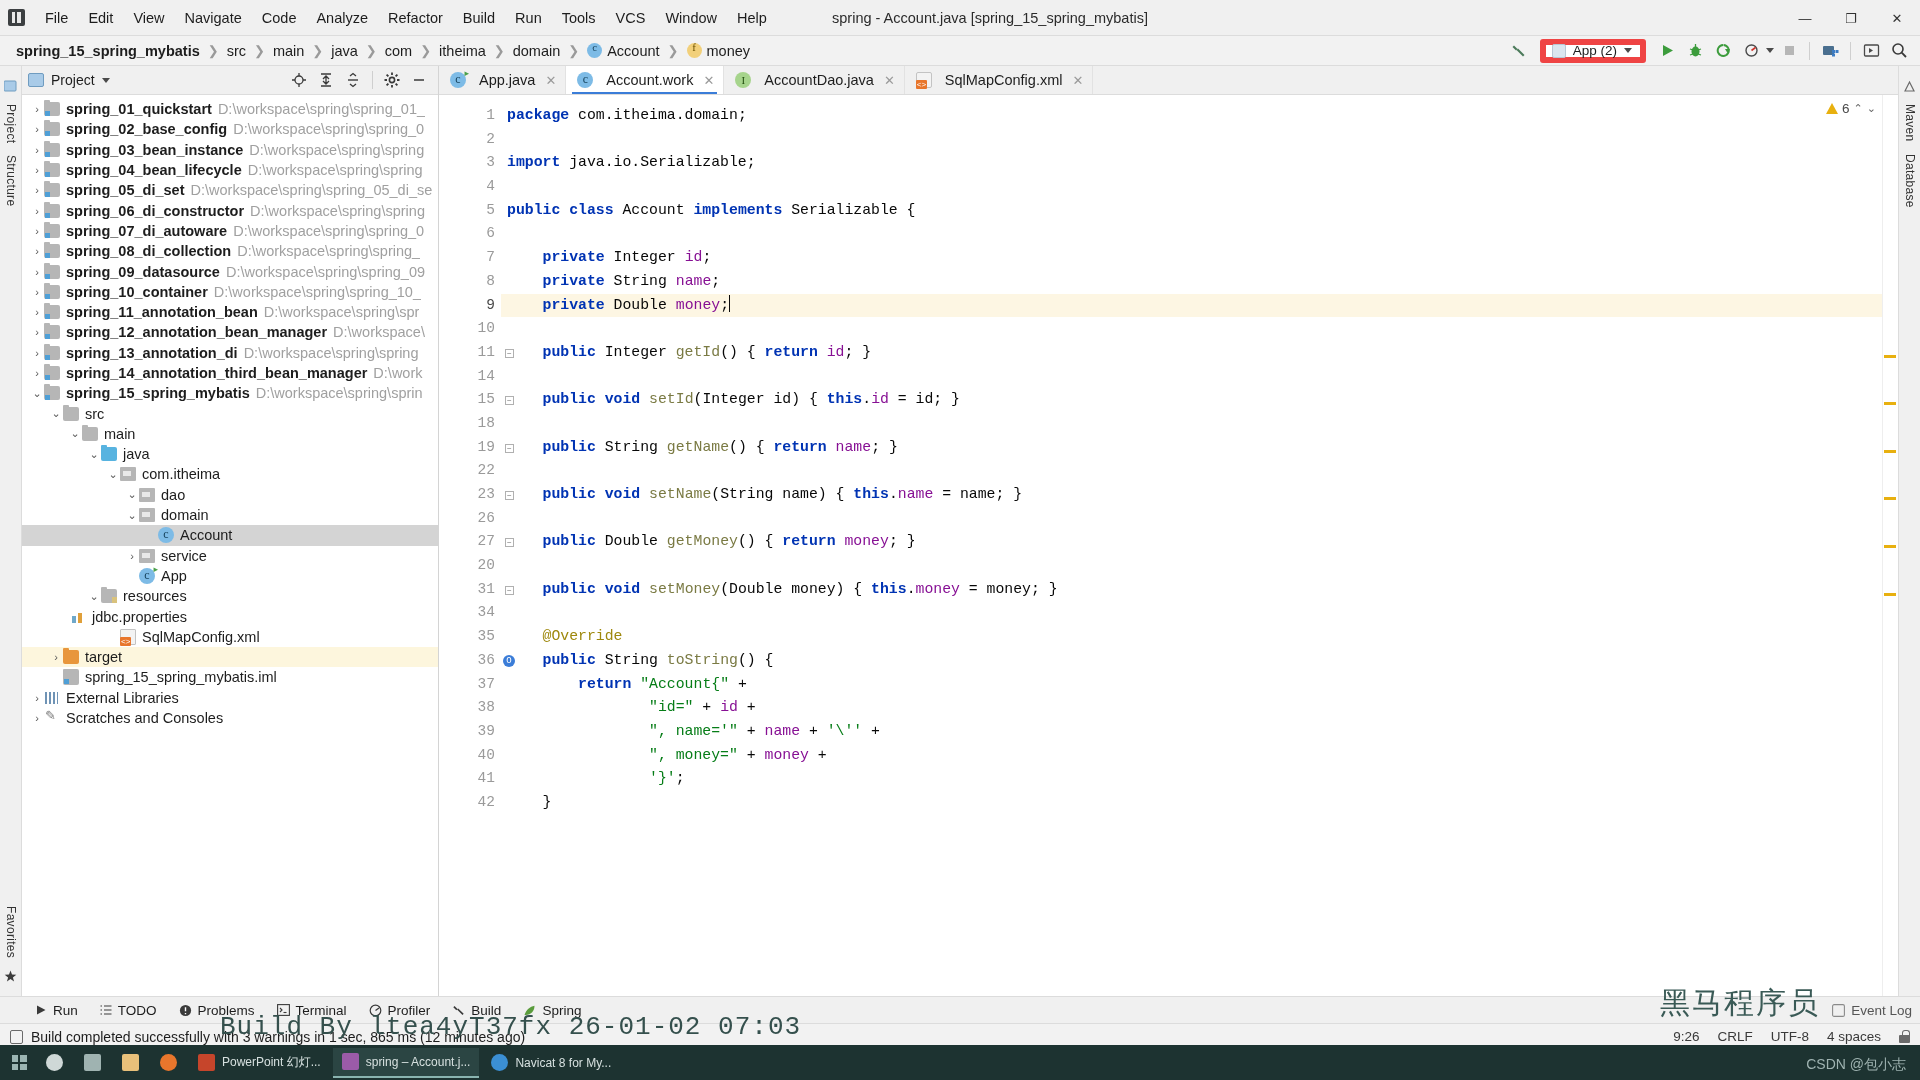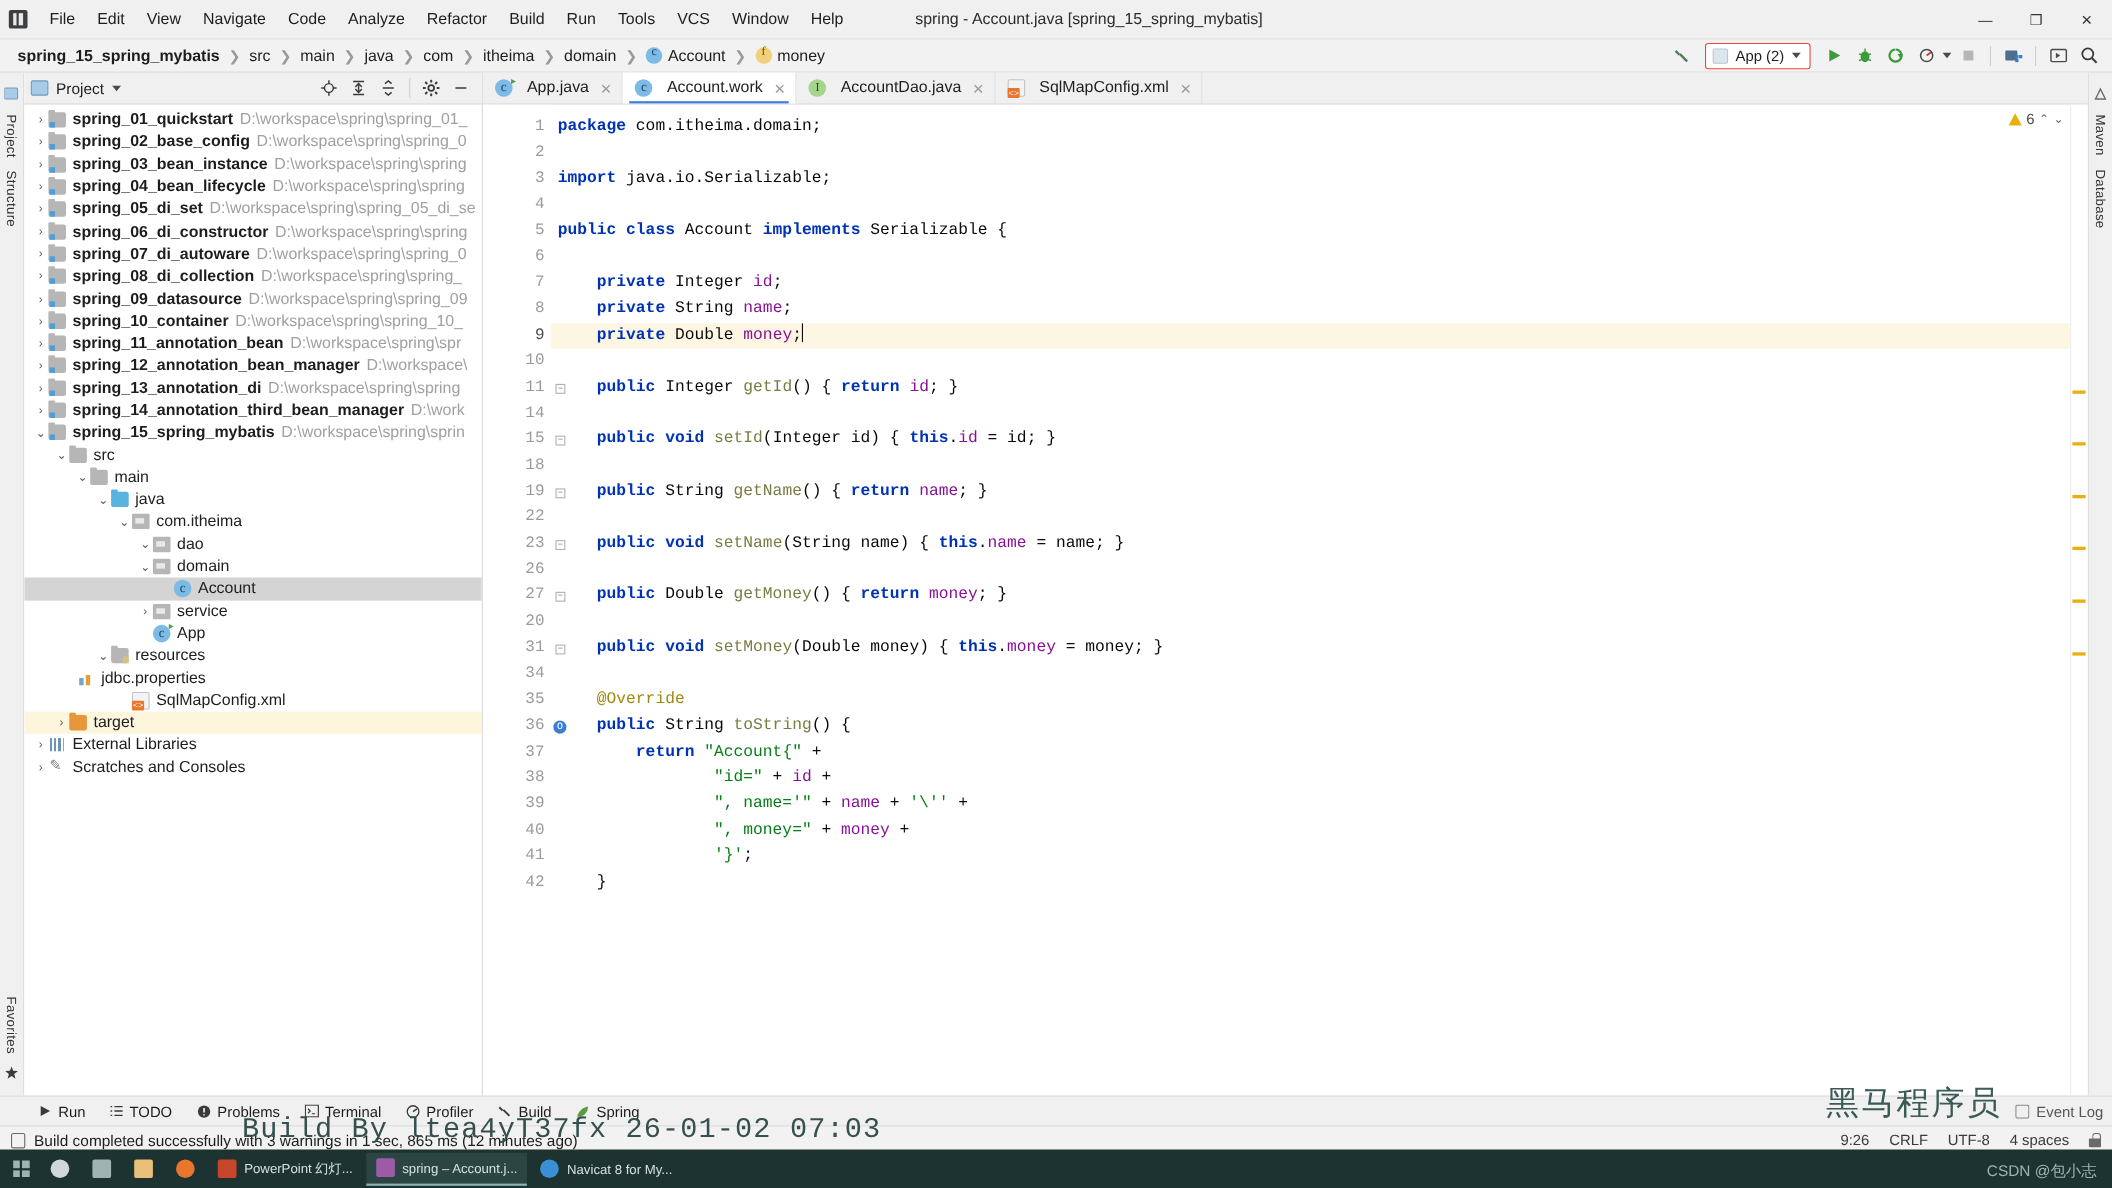--- a/index.html
+++ b/index.html
@@ -69,21 +69,21 @@
     text-align: center; font-size: 11px; color: #6b5000; font-family: "Liberation Serif", serif;
   }
 
   .nav-right { position: absolute; right: 8px; display: flex; align-items: center; gap: 2px; }
   .tbtn {
     width: 26px; height: 24px; display: flex; align-items: center; justify-content: center;
     border-radius: 3px;
   }
   .runcfg {
     display: flex; align-items: center; gap: 7px; height: 24px;
-    background: #fff; border: 1px solid #ef4444; border-radius: 3px; padding: 0 8px 0 6px;
+    background: #fff; border: 6px solid #ef4444; border-radius: 3px; padding: 0 8px 0 6px;
     margin: 0 6px; font-size: 13.5px; color: #1d1d1d;
   }
   .runcfg-ico {
     width: 14px; height: 14px; background: #dbe6ef; border: 1px solid #b8c7d4; border-radius: 2px;
   }
   .caret { width: 0; height: 0; border-left: 4px solid transparent; border-right: 4px solid transparent; border-top: 5px solid #4a4a4a; }
   .tb-sep { width: 1px; height: 18px; background: #cfcfcf; margin: 0 5px; }
 
   
   .main { display: flex; height: 930px; }
@@ -650,20 +650,25 @@
           </div>
           <div class="row" style="padding-left: 84px;">
             <span class="arrow blank">›</span>
             <span class="ficon ficon-xml"></span>
             <span class="node-name plain">SqlMapConfig.xml</span>
           </div>
           <div class="row target-hl" style="padding-left: 27px;">
             <span class="arrow">›</span>
             <span class="fi fi-target"></span>
             <span class="node-name plain">target</span>
+          </div>
+          <div class="row" style="padding-left: 27px;">
+            <span class="arrow blank">›</span>
+            <span class="ficon ficon-iml"></span>
+            <span class="node-name plain">spring_15_spring_mybatis.iml</span>
           </div>
           <div class="row" style="padding-left: 8px;">
             <span class="arrow">›</span>
             <span class="fi fi-lib"></span>
             <span class="node-name plain">External Libraries</span>
           </div>
           <div class="row" style="padding-left: 8px;">
             <span class="arrow">›</span>
             <span class="fi fi-scratch"></span>
             <span class="node-name plain">Scratches and Consoles</span>

